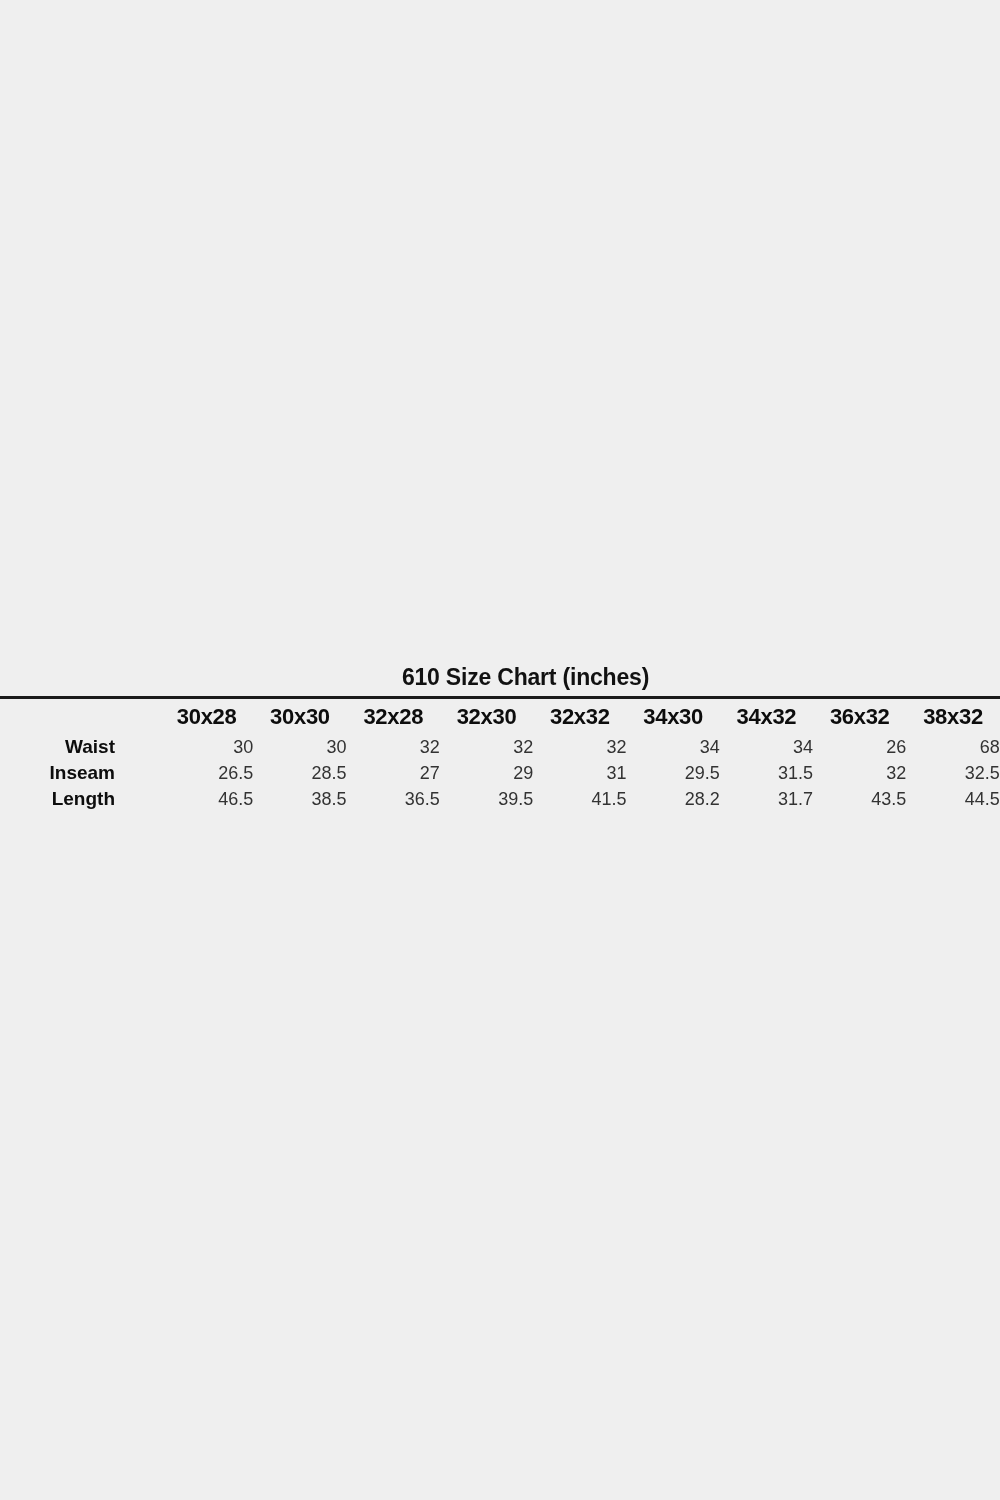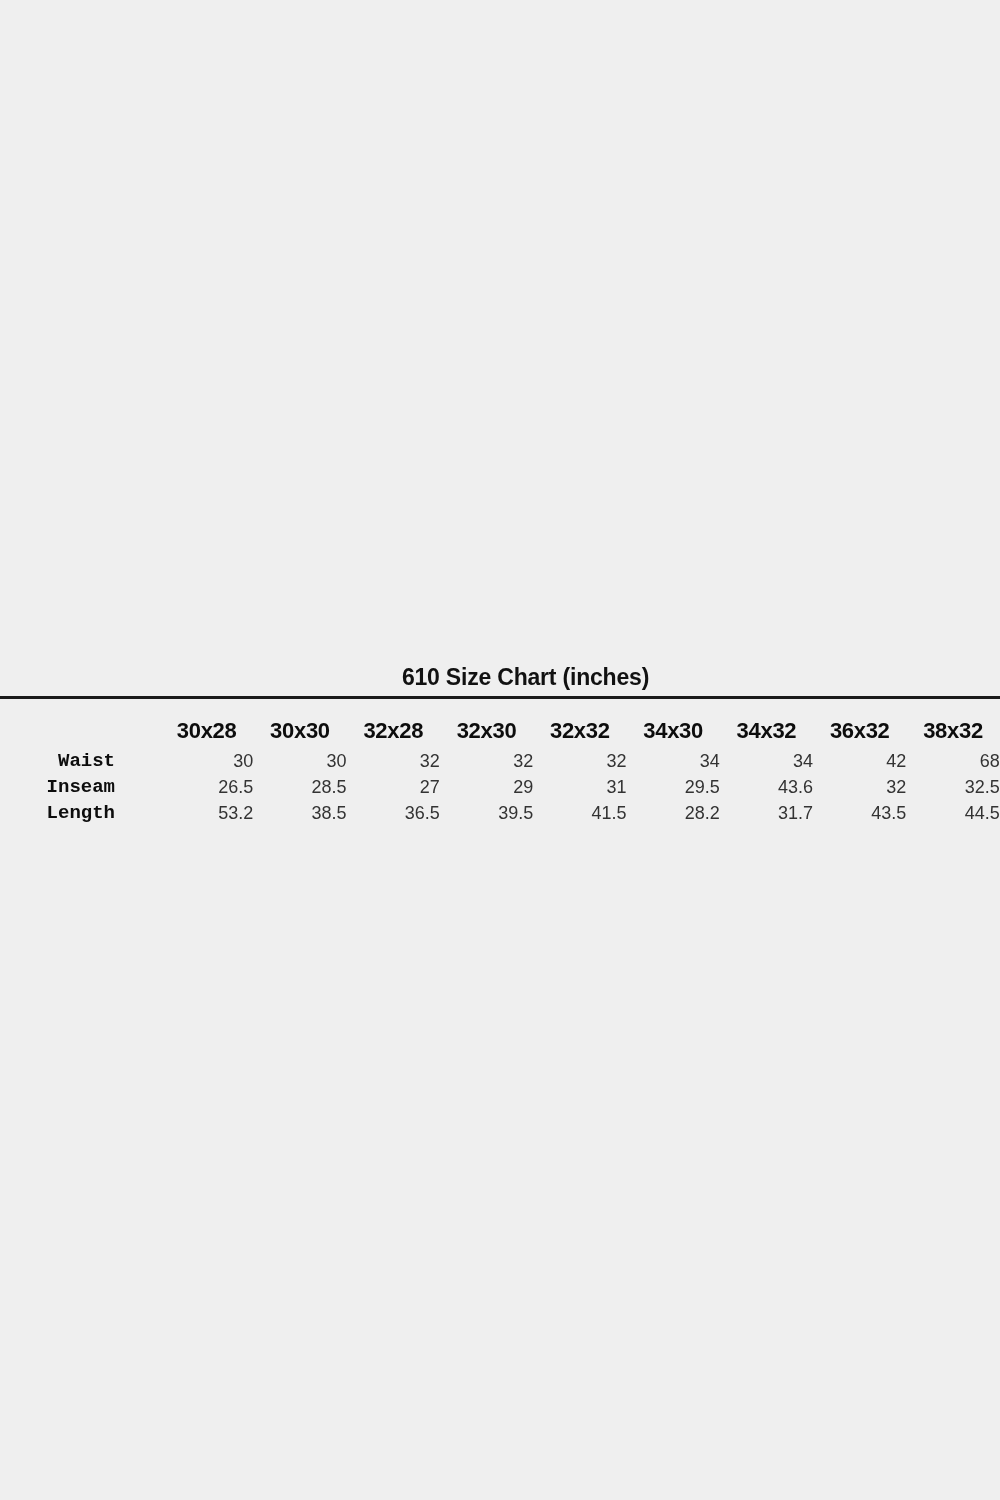--- a/index.html
+++ b/index.html
@@ -36,21 +36,21 @@
     width: 1000px;
     height: 3px;
     background: #1a1a1a;
     margin-top: 4px;
   }
 
   table.size-table {
     border-collapse: collapse;
     width: 941px;
     table-layout: fixed;
-    margin-top: 16px;
+    margin-top: 2px;
   }
 
   table.size-table col.label-col { width: 160px; }
   table.size-table col.data-col  { width: 93.3px; }
 
   table.size-table th.col-head {
     font-size: 22px;
     font-weight: bold;
     color: #0d0d0d;
     text-align: center;
@@ -63,21 +63,20 @@
     padding: 0;
   }
 
   table.size-table th.row-label {
     font-size: 19px;
     font-weight: bold;
     color: #0d0d0d;
     text-align: right;
     padding: 2px 45px 2px 0;
     white-space: nowrap;
-    font-family: Liberation Mono, monospace;
   }
 
   table.size-table td.data-cell {
     font-size: 18px;
     font-weight: normal;
     color: #333333;
     text-align: right;
     padding: 2px 0;
     white-space: nowrap;
   }
@@ -121,38 +120,38 @@
     <tbody>
       <tr>
         <th class="row-label">Waist</th>
         <td class="data-cell">30</td>
         <td class="data-cell">30</td>
         <td class="data-cell">32</td>
         <td class="data-cell">32</td>
         <td class="data-cell">32</td>
         <td class="data-cell">34</td>
         <td class="data-cell">34</td>
-        <td class="data-cell">42</td>
+        <td class="data-cell">26</td>
         <td class="data-cell">68</td>
       </tr>
       <tr>
         <th class="row-label">Inseam</th>
         <td class="data-cell">26.5</td>
         <td class="data-cell">28.5</td>
         <td class="data-cell">27</td>
         <td class="data-cell">29</td>
         <td class="data-cell">31</td>
         <td class="data-cell">29.5</td>
-        <td class="data-cell">43.6</td>
+        <td class="data-cell">31.5</td>
         <td class="data-cell">32</td>
         <td class="data-cell">32.5</td>
       </tr>
       <tr>
         <th class="row-label">Length</th>
-        <td class="data-cell">53.2</td>
+        <td class="data-cell">46.5</td>
         <td class="data-cell">38.5</td>
         <td class="data-cell">36.5</td>
         <td class="data-cell">39.5</td>
         <td class="data-cell">41.5</td>
         <td class="data-cell">28.2</td>
         <td class="data-cell">31.7</td>
         <td class="data-cell">43.5</td>
         <td class="data-cell">44.5</td>
       </tr>
     </tbody>

